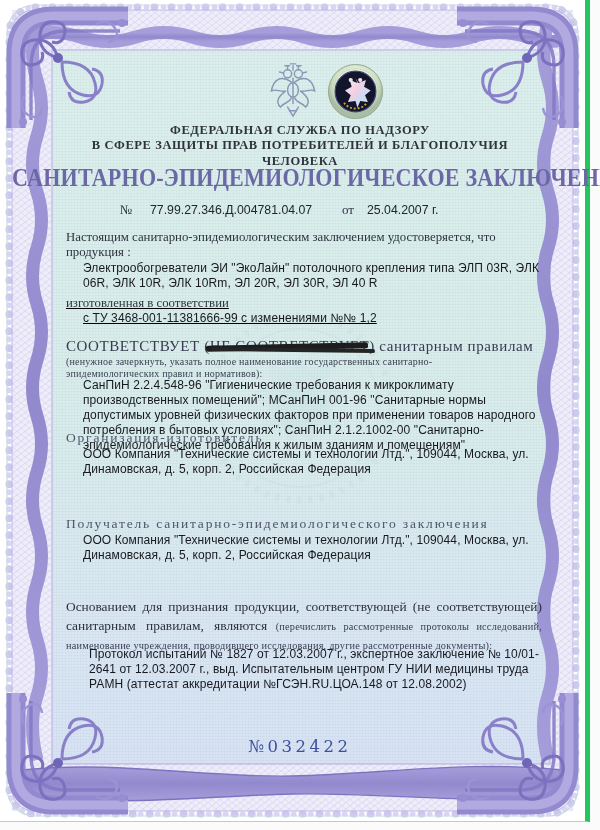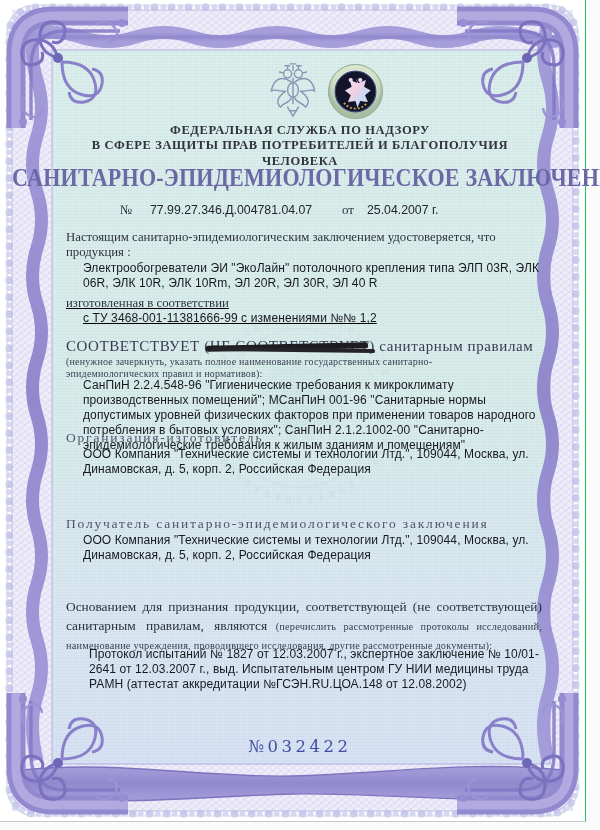--- a/index.html
+++ b/index.html
@@ -4,21 +4,21 @@
 <style>
   html,body{margin:0;padding:0;}
   body{
     width:600px;height:830px;position:relative;overflow:hidden;
     background:#fbfbfc;
     font-family:"Liberation Serif",serif;
   }
   .paper{
     position:absolute;left:0;top:0;width:585px;height:821px;
     background:#ffffff;
-    border-right:1px solid #22c55e;
+    border-right:5px solid #22c55e;
     border-bottom:1px solid #c6c8cc;
   }
   
   .cert-bg{
     position:absolute;left:50px;top:48px;width:500px;height:716px;
     background:
       repeating-linear-gradient(0deg, rgba(120,170,175,.07) 0 1px, transparent 1px 3px),
       repeating-linear-gradient(90deg, rgba(120,170,185,.06) 0 1px, transparent 1px 3px),
       linear-gradient(180deg,#dcefec 0%,#d9ecea 48%,#dae6f2 82%,#d8e2f4 100%);
   }

